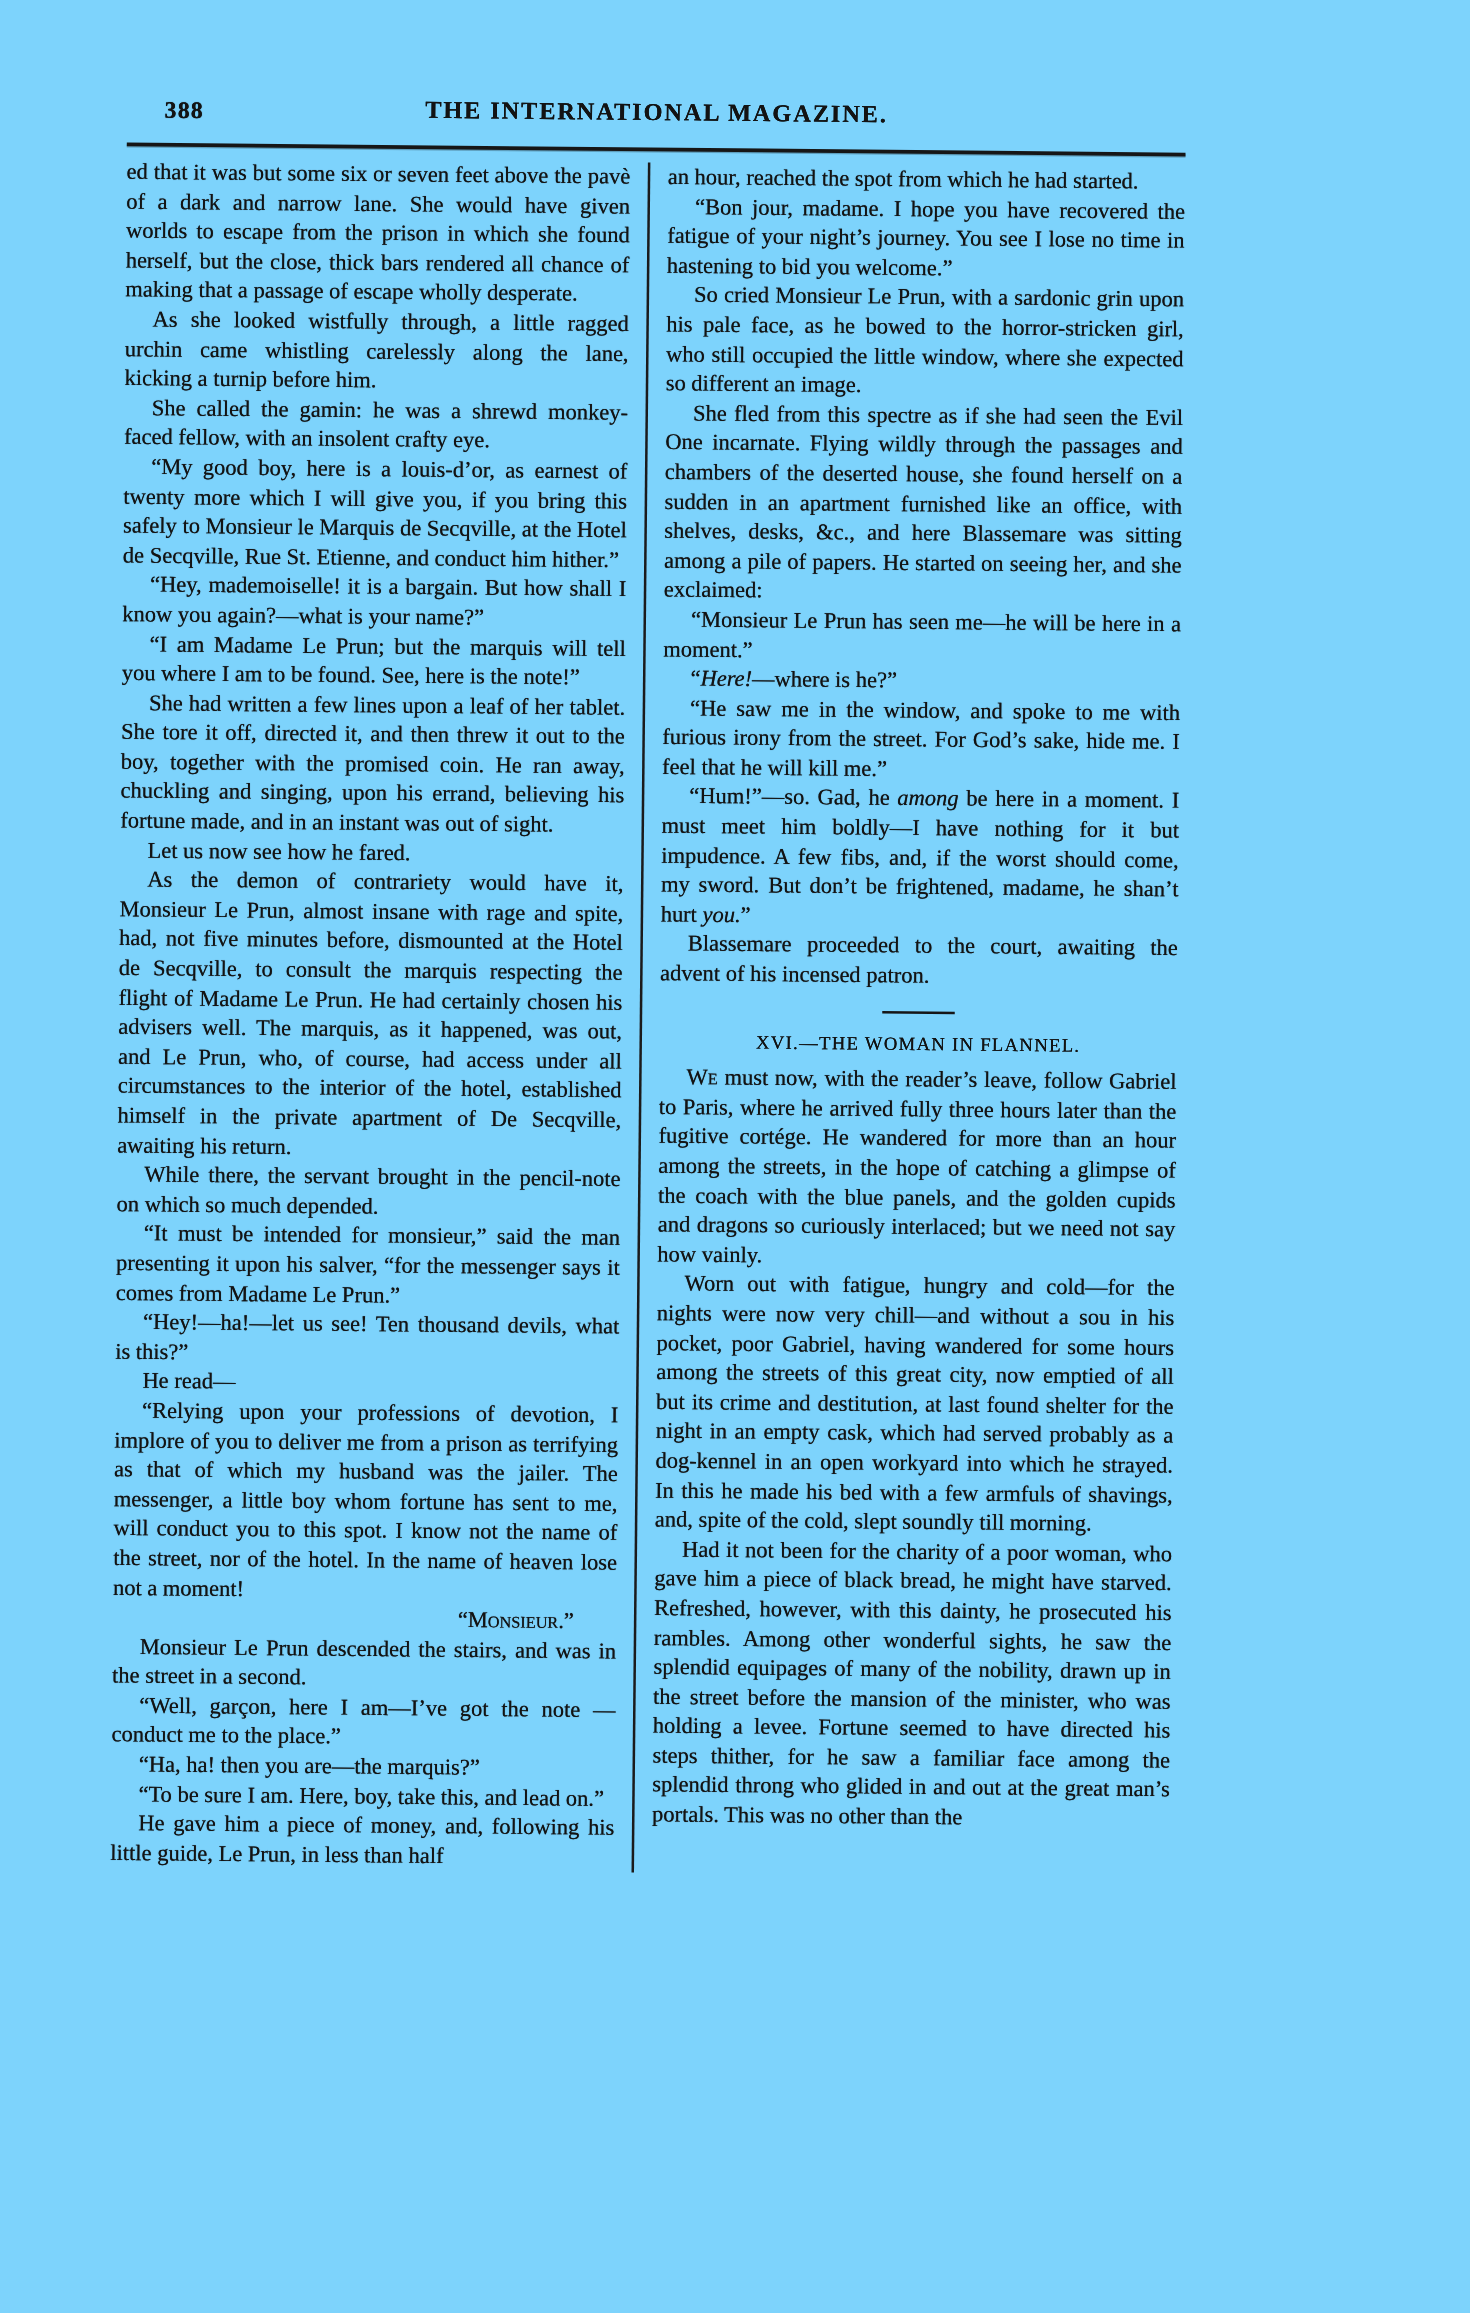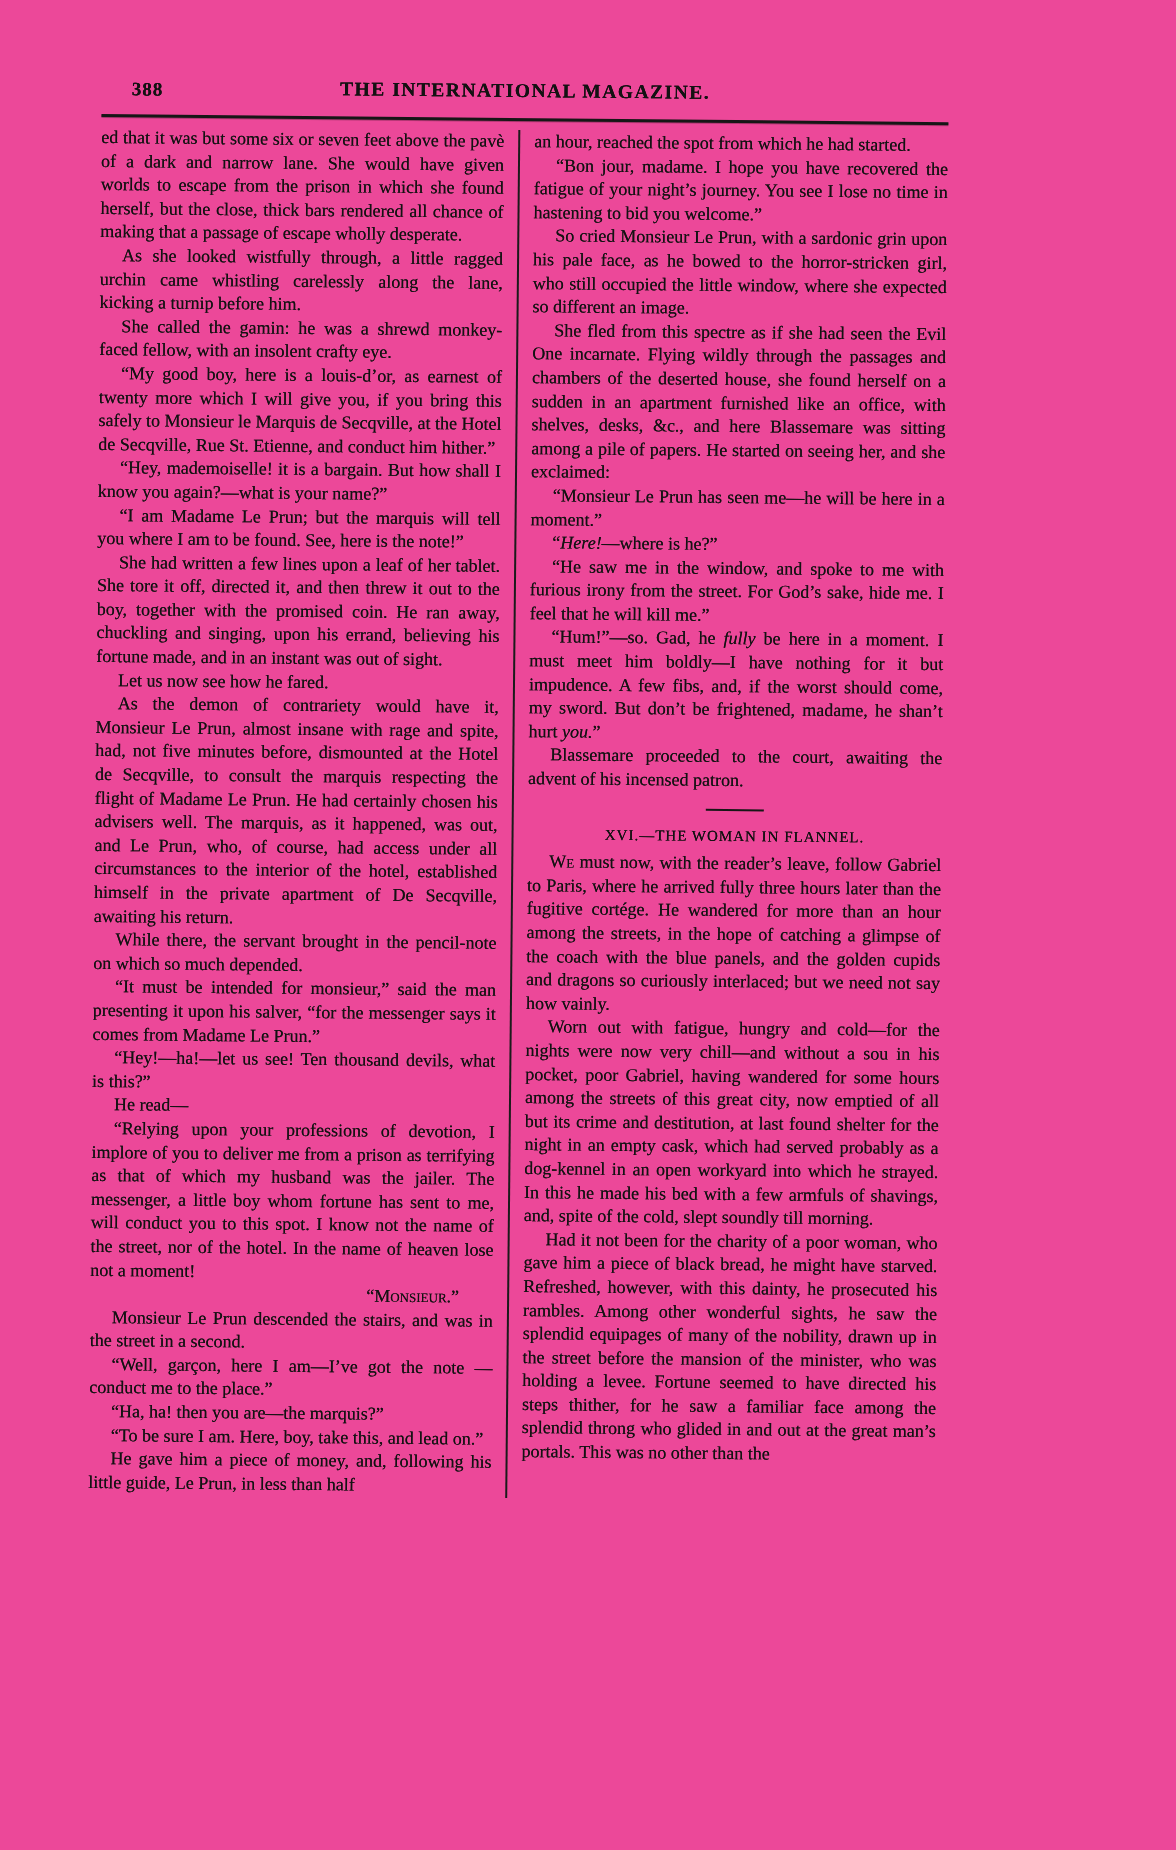--- a/index.html
+++ b/index.html
@@ -5,21 +5,21 @@
   html,body{margin:0;padding:0;}
   body{
     width:1176px;height:1850px;
     background:#fbfbf9;
     overflow:hidden;
     font-family:"Liberation Serif", serif;
   }
   .page{
     position:relative;
     width:1176px;height:1850px;
-    background:#ec4899;
+    background:#7dd3fc;
   }
   
   .tilt{
     position:absolute;left:102px;top:58px;width:847px;
     transform:rotate(0.55deg);
     transform-origin:0 0;
     color:#131313;
   }
   header{position:relative;height:56px;}
   .pagenum{
@@ -92,21 +92,21 @@
         </section>
       <div class="col-rule"></div>
       <section class="col right" id="col-right">
           <p class="cont">an hour, reached the spot from which he had started.</p>
           <p class="para">“Bon jour, madame. I hope you have recovered the fatigue of your night’s journey. You see I lose no time in hastening to bid you welcome.”</p>
           <p class="para">So cried Monsieur Le Prun, with a sardonic grin upon his pale face, as he bowed to the horror-stricken girl, who still occupied the little window, where she expected so different an image.</p>
           <p class="para">She fled from this spectre as if she had seen the Evil One incarnate. Flying wildly through the passages and chambers of the deserted house, she found herself on a sudden in an apartment furnished like an office, with shelves, desks, &amp;c., and here Blassemare was sitting among a pile of papers. He started on seeing her, and she exclaimed:</p>
           <p class="para">“Monsieur Le Prun has seen me—he will be here in a moment.”</p>
           <p class="para">“<i>Here!</i>—where is he?”</p>
           <p class="para">“He saw me in the window, and spoke to me with furious irony from the street. For God’s sake, hide me. I feel that he will kill me.”</p>
-          <p class="para">“Hum!”—so. Gad, he <i>fully</i> be here in a moment. I must meet him boldly—I have nothing for it but impudence. A few fibs, and, if the worst should come, my sword. But don’t be frightened, madame, he shan’t hurt <i>you.</i>”</p>
+          <p class="para">“Hum!”—so. Gad, he <i>among</i> be here in a moment. I must meet him boldly—I have nothing for it but impudence. A few fibs, and, if the worst should come, my sword. But don’t be frightened, madame, he shan’t hurt <i>you.</i>”</p>
           <p class="para">Blassemare proceeded to the court, awaiting the advent of his incensed patron.</p>
           <div class="section-rule"></div>
           <p class="heading">XVI.—THE WOMAN IN FLANNEL.</p>
           <p class="para"><span class="sc">We</span> must now, with the reader’s leave, follow Gabriel to Paris, where he arrived fully three hours later than the fugitive cortége. He wandered for more than an hour among the streets, in the hope of catching a glimpse of the coach with the blue panels, and the golden cupids and dragons so curiously interlaced; but we need not say how vainly.</p>
           <p class="para">Worn out with fatigue, hungry and cold—for the nights were now very chill—and without a sou in his pocket, poor Gabriel, having wandered for some hours among the streets of this great city, now emptied of all but its crime and destitution, at last found shelter for the night in an empty cask, which had served probably as a dog-kennel in an open workyard into which he strayed. In this he made his bed with a few armfuls of shavings, and, spite of the cold, slept soundly till morning.</p>
           <p class="para">Had it not been for the charity of a poor woman, who gave him a piece of black bread, he might have starved. Refreshed, however, with this dainty, he prosecuted his rambles. Among other wonderful sights, he saw the splendid equipages of many of the nobility, drawn up in the street before the mansion of the minister, who was holding a levee. Fortune seemed to have directed his steps thither, for he saw a familiar face among the splendid throng who glided in and out at the great man’s portals. This was no other than the</p>
         </section>
     </main>
   </div>
 </div>

